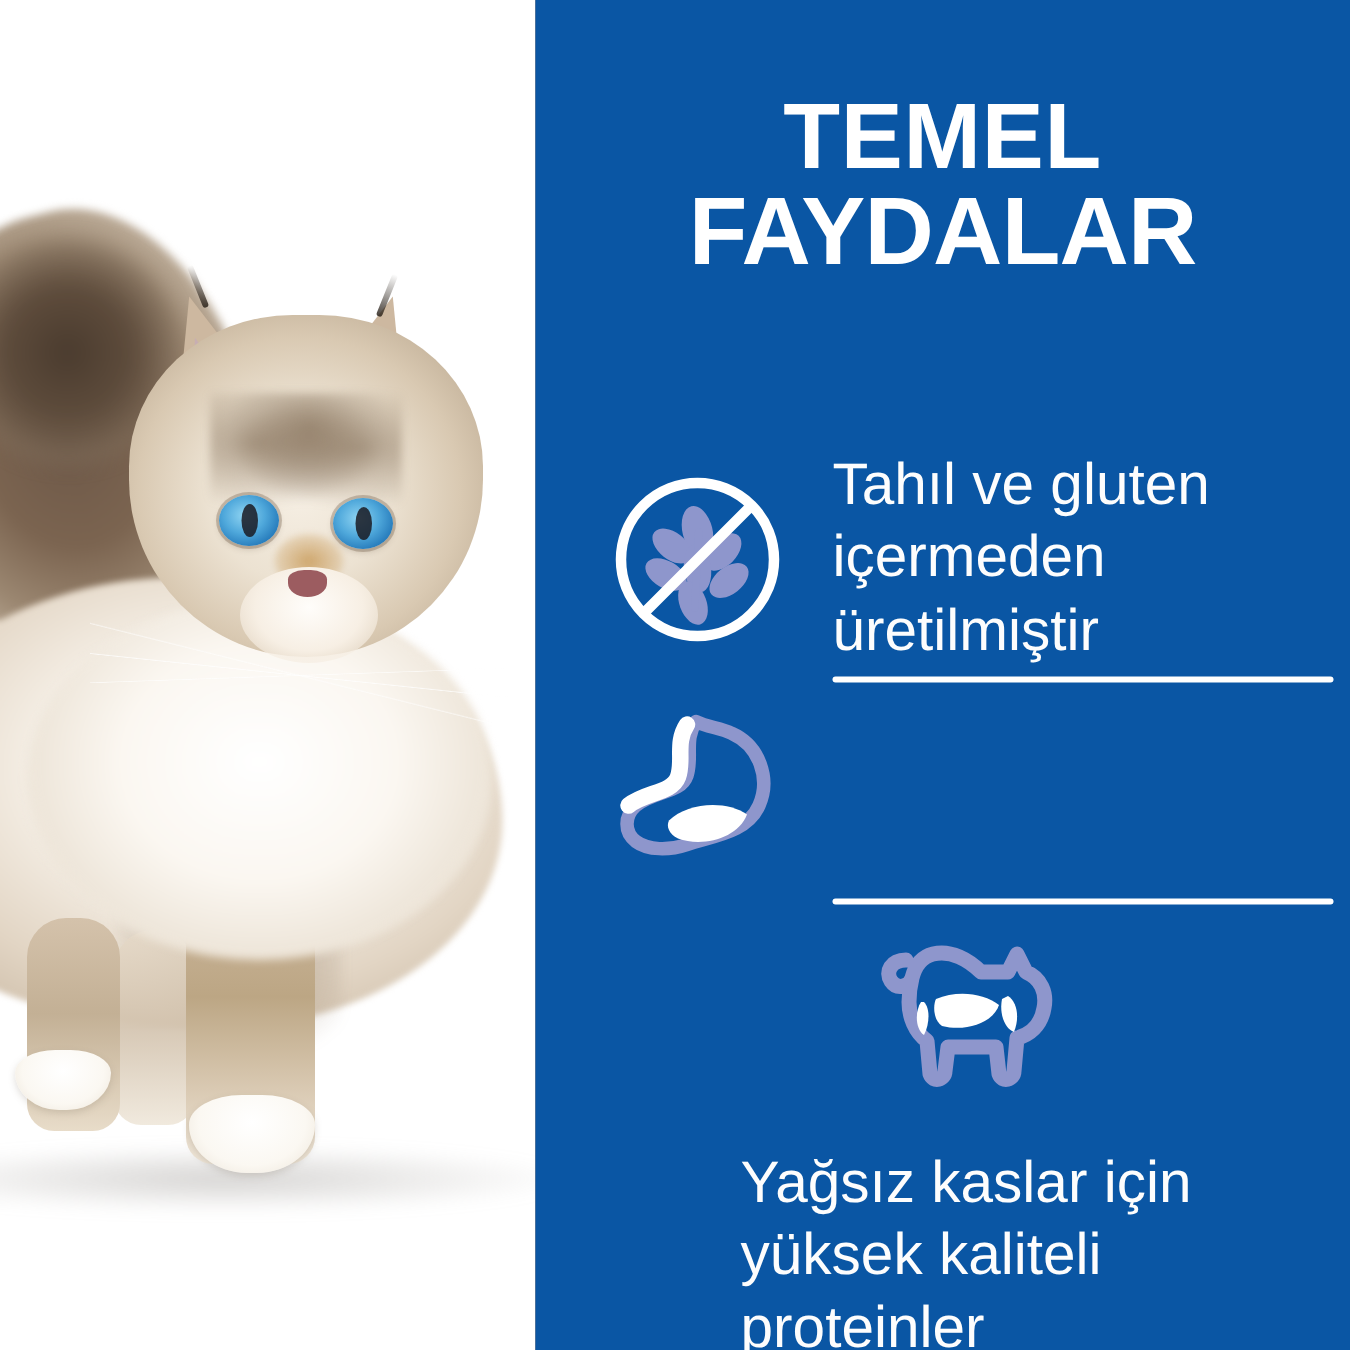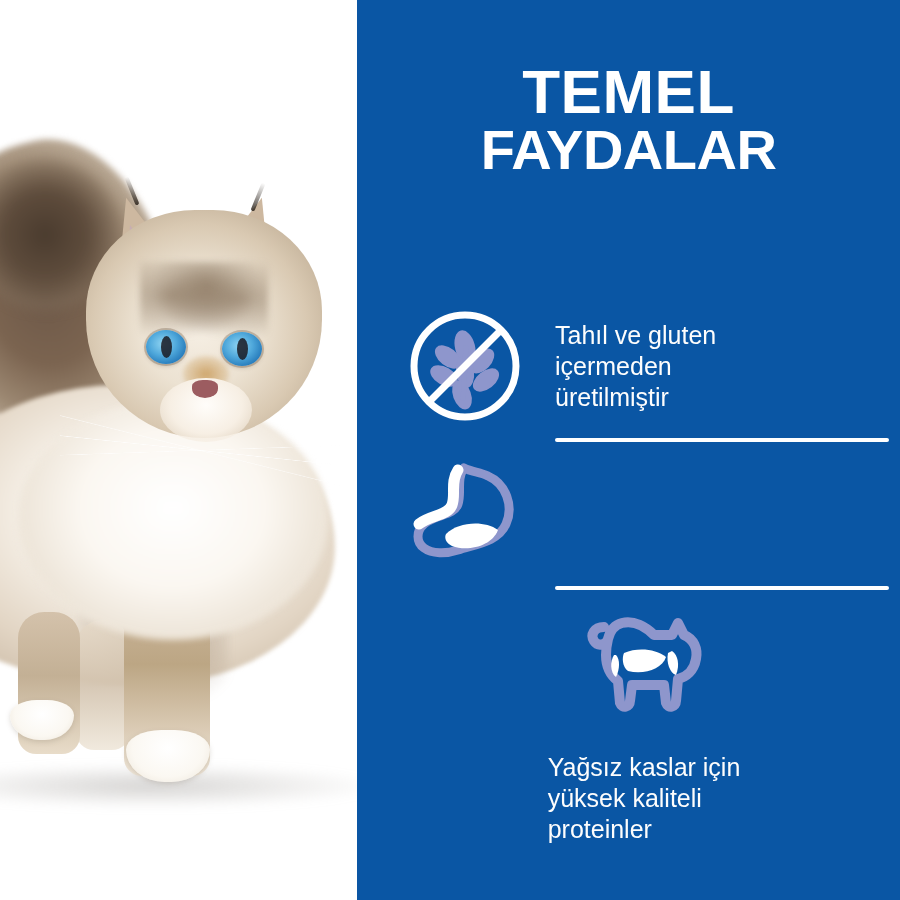--- a/index.html
+++ b/index.html
@@ -239,21 +239,21 @@
     top: 62px;
     width: 543px;
     text-align: center;
     color: #ffffff;
     font-weight: 800;
     font-size: 62px;
     line-height: 0.98;
     letter-spacing: 0.5px;
   }
   .headline .l1 { display: block; }
-  .headline .l2 { display: block; font-size: 56px; letter-spacing: -0.5px; }
+  .headline .l2 { display: block; font-size: 64px; letter-spacing: -0.5px; }
 
   .benefits {
     position: absolute;
     left: 42px;
     top: 300px;
     width: 490px;
   }
   .benefit {
     display: flex;
     align-items: center;
@@ -262,21 +262,21 @@
   .benefit .icon-wrap {
     flex: 0 0 132px;
     height: 132px;
     display: flex;
     align-items: center;
     justify-content: center;
   }
   .benefit .btext {
     flex: 1 1 auto;
     color: #fdfdfd;
-    font-size: 25px;
+    font-size: 39px;
     line-height: 1.24;
     font-weight: 400;
     white-space: pre-line;
   }
   .divider-row {
     display: flex;
   }
   .divider-row .sp { flex: 0 0 132px; }
   .divider {
     flex: 1 1 auto;

